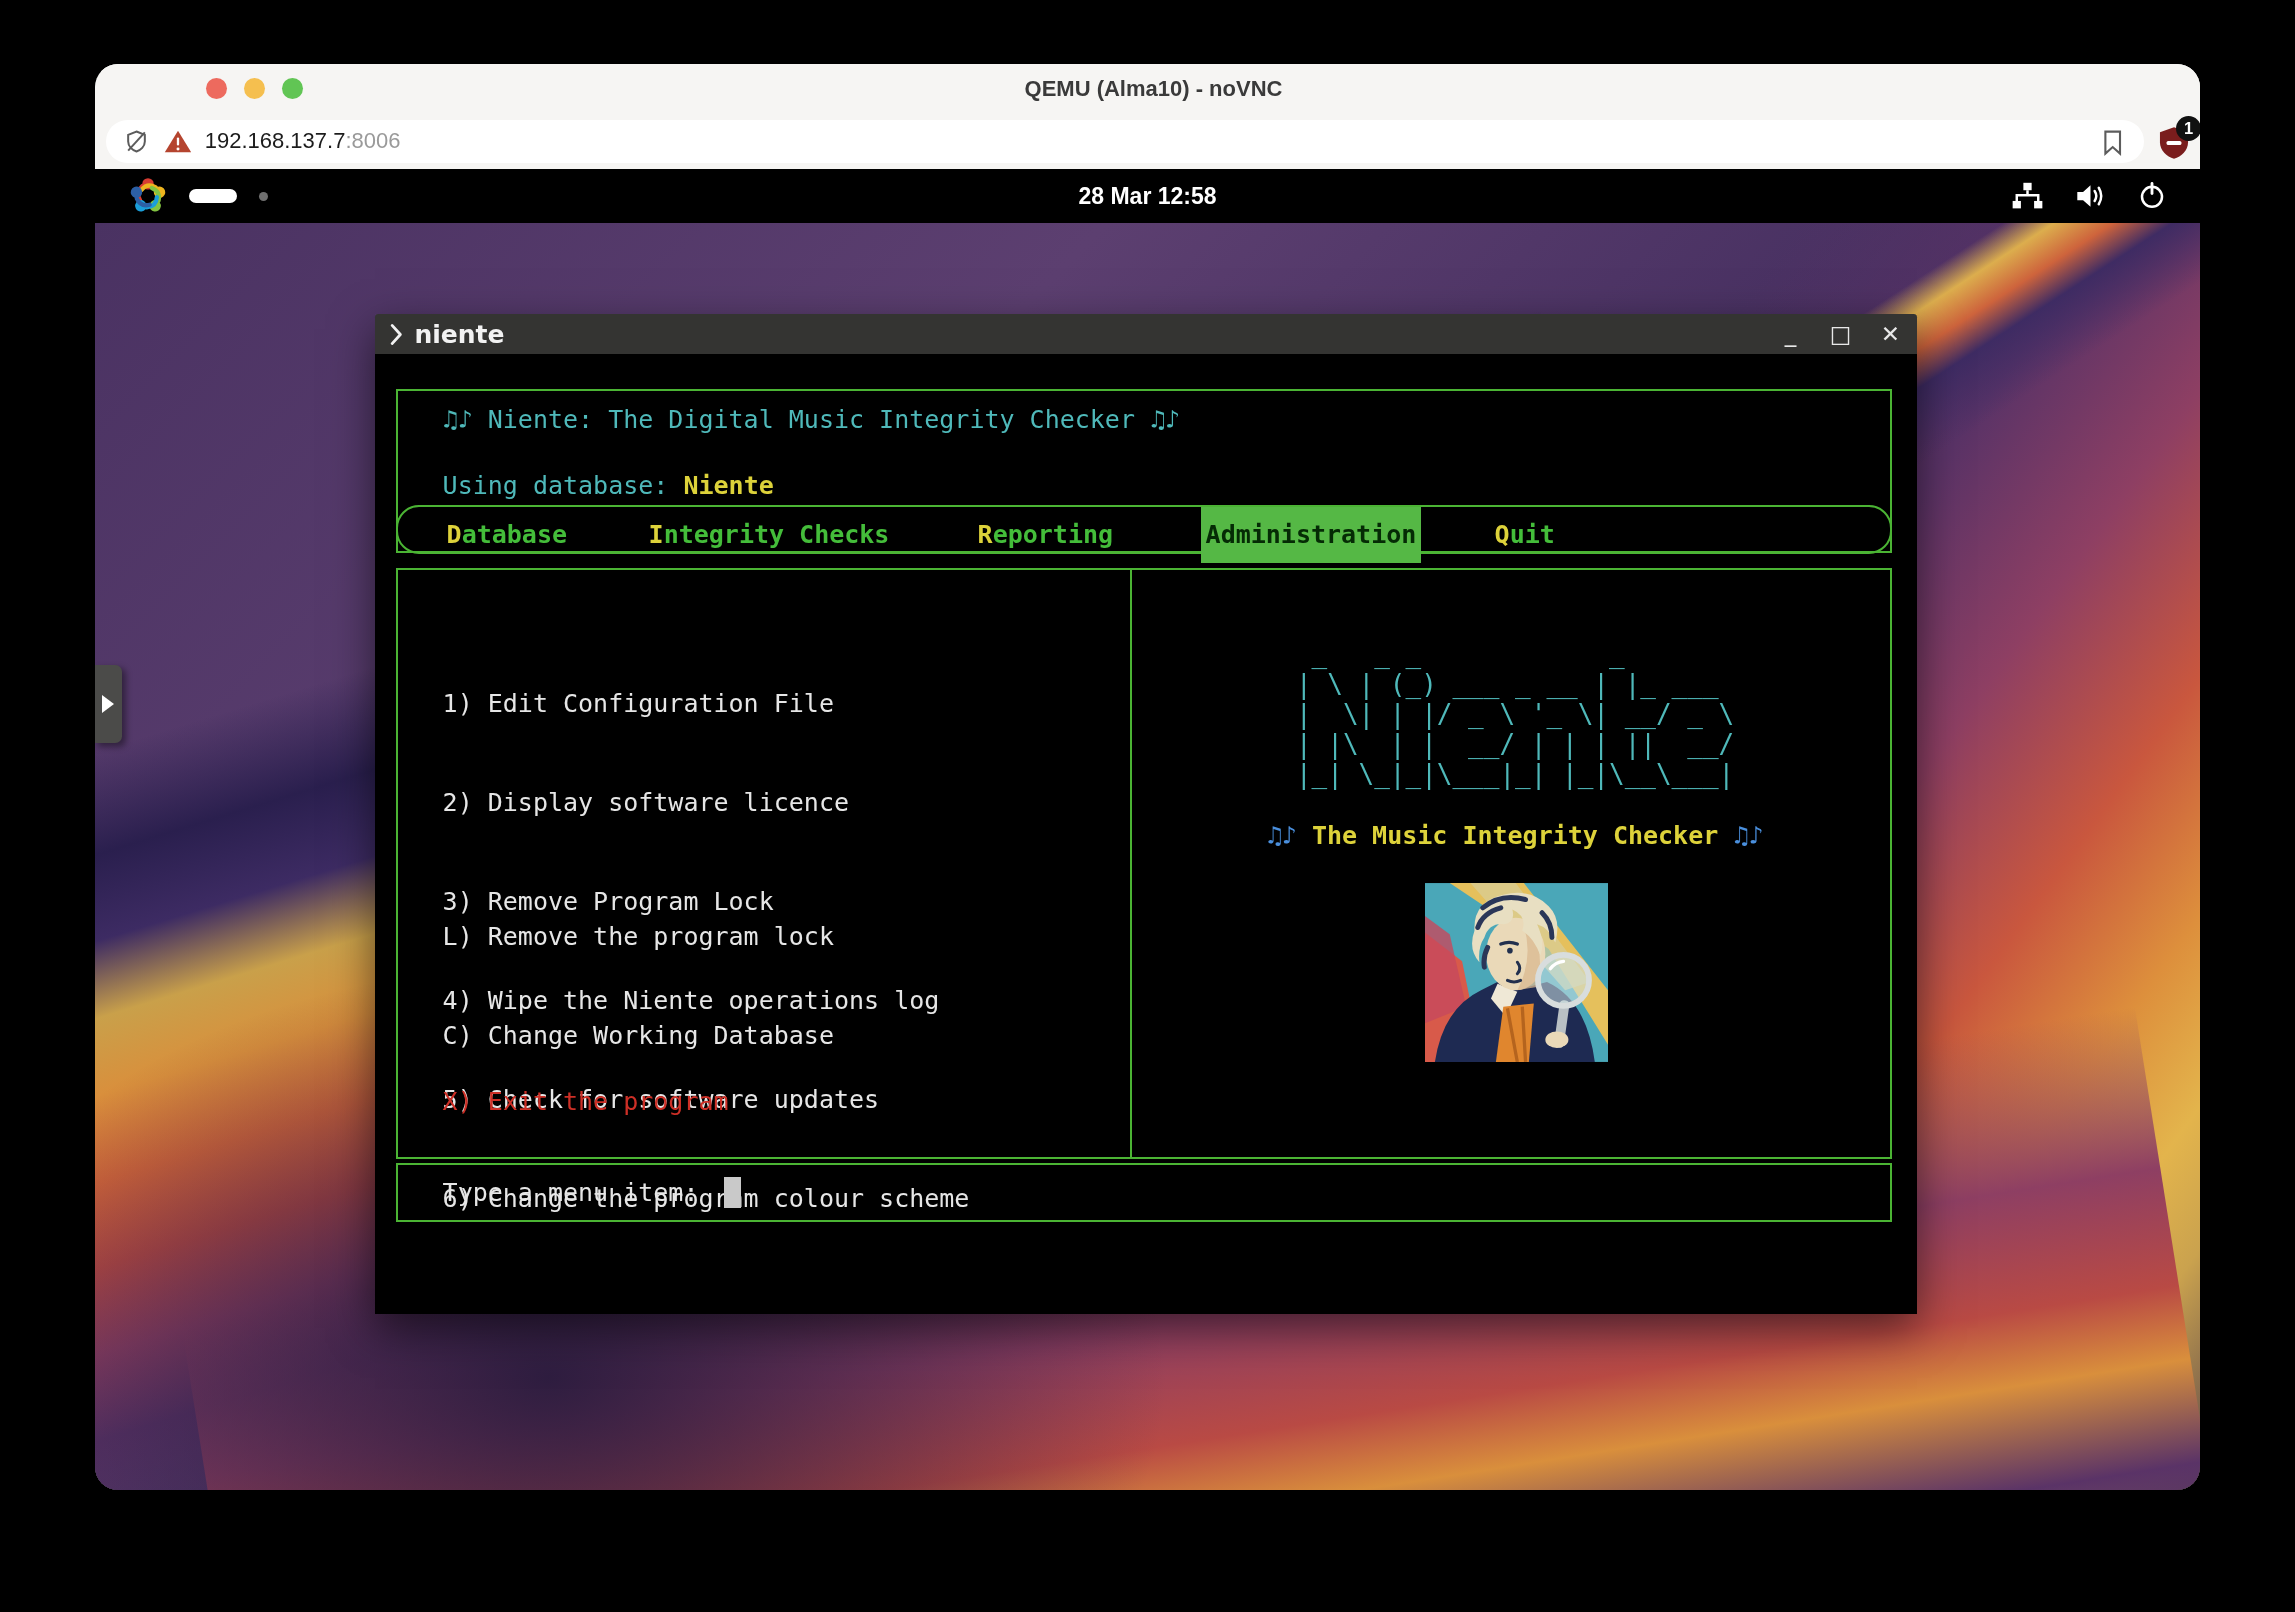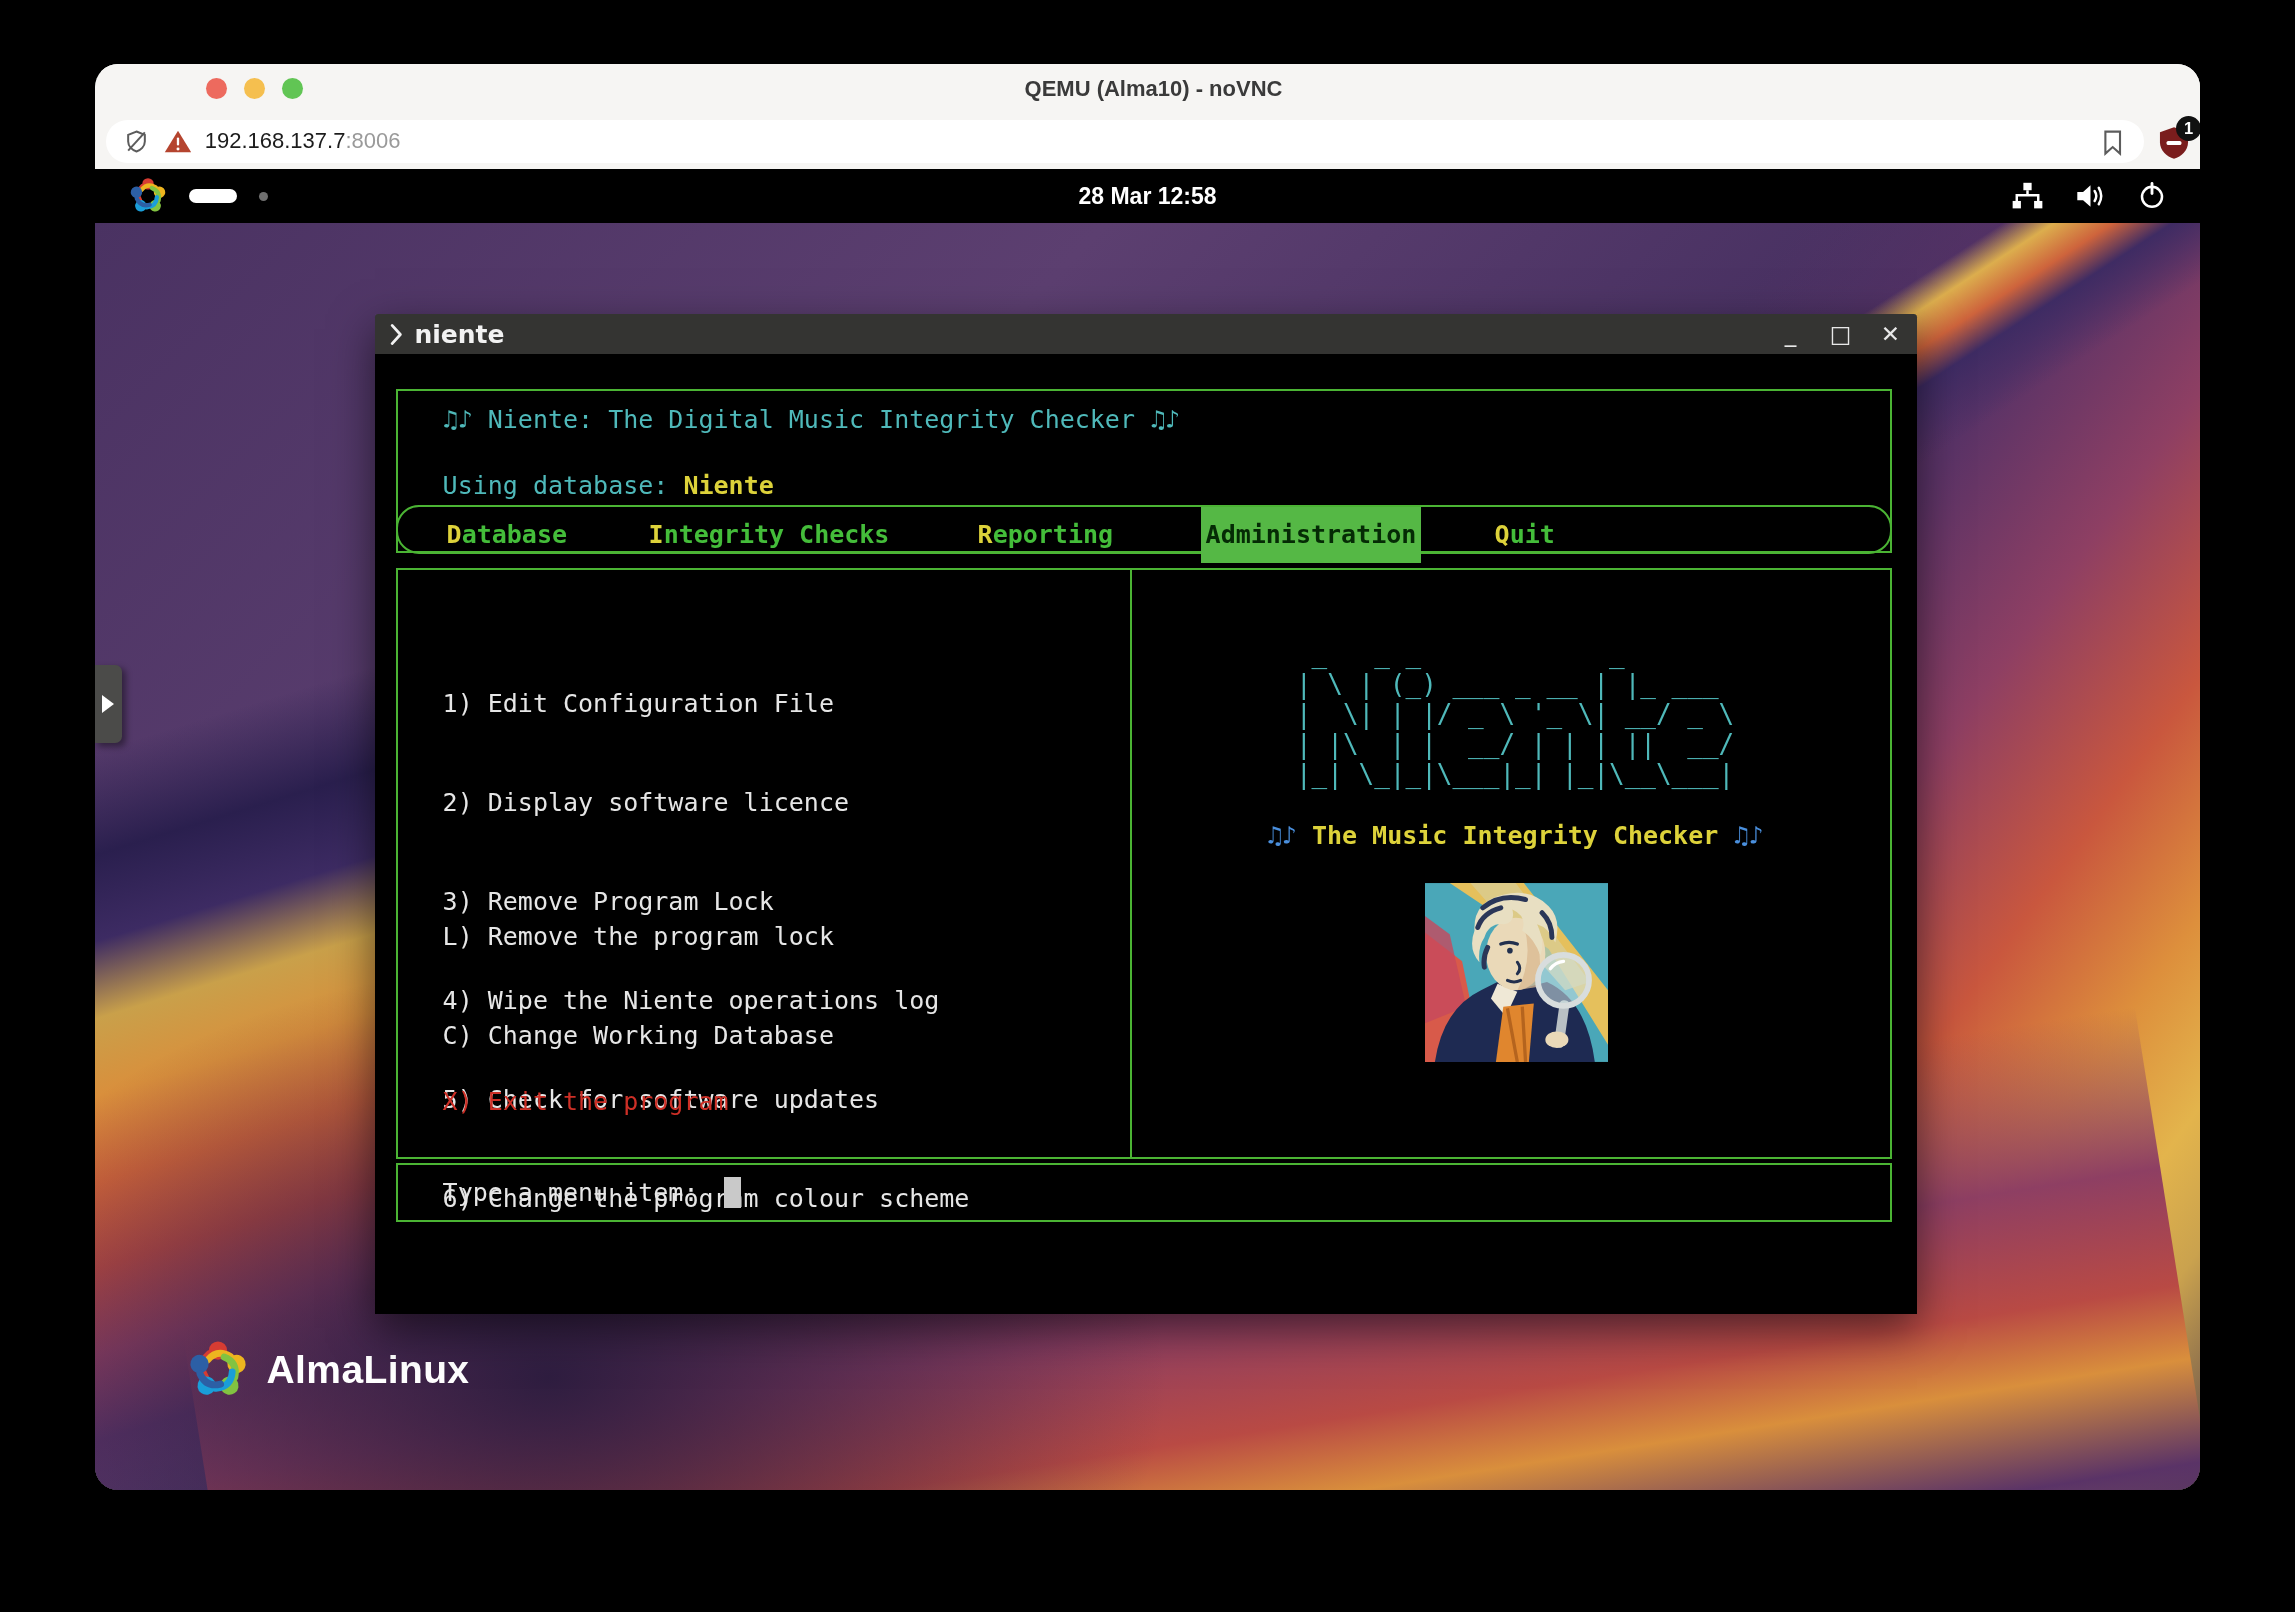--- a/index.html
+++ b/index.html
@@ -213,28 +213,20 @@
         </span>
       </div>
     </div>
 
     <div class="wallpaper">
       <div class="wp wp-right"></div>
       <div class="wp wp-top"></div>
       <div class="wp wp-left"></div>
       <div class="wp wp-bottom"></div>
       <div class="wp wp-shade"></div>
-      <div class="alma-brand">
-        <span class="icon">
-          <svg width="64" height="64" viewBox="-28 -28 56 56">
-              <use href="#alma-swirl"></use>
-            </svg>
-        </span>
-        <span class="name">AlmaLinux</span>
-      </div>
     </div>
 
     <div class="handle">
       <div class="arrow"></div>
     </div>
 
     <div class="terminal">
       <div class="term-titlebar">
         <div class="term-title-group">
           <span class="icon">

